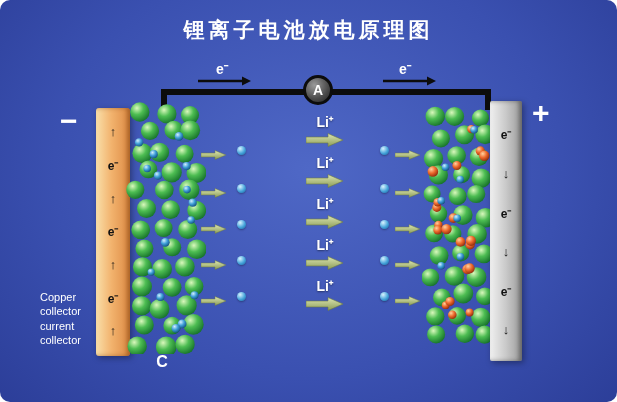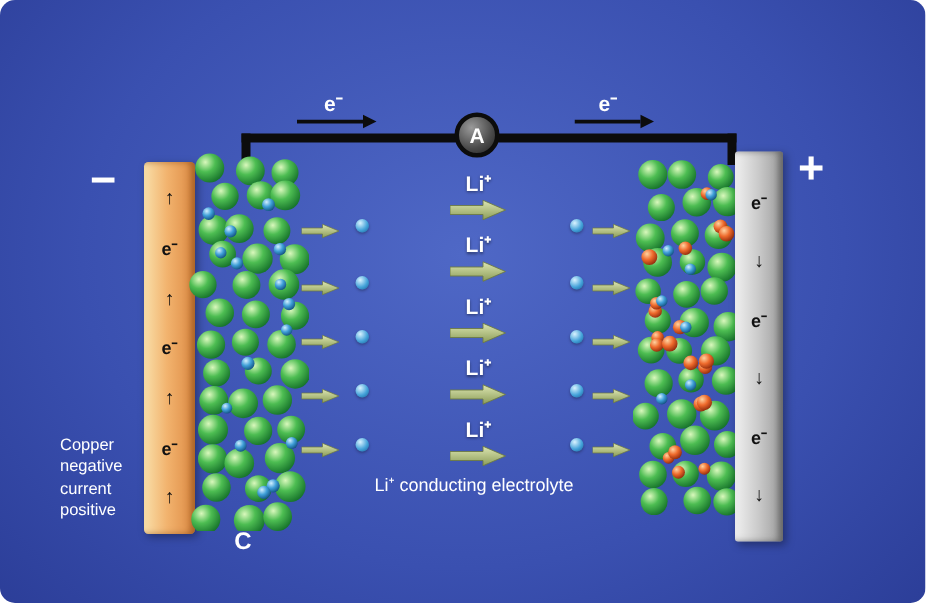--- a/index.html
+++ b/index.html
@@ -14,21 +14,21 @@
     color:#fff;font-weight:bold;font-size:14px;display:flex;align-items:center;justify-content:center}
   .ewire-label{color:#fff;font-weight:bold;font-size:14px}
   .terminal{color:#fff;font-size:30px;font-weight:bold;line-height:1}
   .collector{display:flex;flex-direction:column;align-items:center;justify-content:space-evenly}
   .copper{background:linear-gradient(90deg,#f9dfa9 0%,#f2b36e 45%,#dd8a43 100%);border-radius:3px;
     box-shadow:inset -3px 0 4px rgba(120,60,10,.5), 2px 2px 6px rgba(0,0,0,.35)}
   .alu{background:linear-gradient(90deg,#f0f0f0 0%,#c9c9c9 50%,#9a9a9a 100%);border-radius:2px;
     box-shadow:inset -3px 0 4px rgba(60,60,60,.55), 2px 2px 6px rgba(0,0,0,.35)}
   .col-e{color:#111;font-weight:bold;font-size:12px}
   .col-arrow{color:#111;font-size:13px;line-height:.8;font-weight:bold}
-  .ion-col{display:flex;flex-direction:column;align-items:center}
+  .ion-col{display:flex;flex-direction:column;align-items:flex-end}
   .ion-pair{display:flex;flex-direction:column;align-items:center;margin-bottom:6px}
   .li-label{color:#fff;font-weight:bold;font-size:14px;text-shadow:0 1px 2px rgba(0,0,0,.45);margin-bottom:2px}
   .caption{color:#fff;font-size:11px;line-height:1.3}
   .elec-label{color:#fff;font-weight:bold;font-size:16px;text-align:center}
   .ion-dot{width:9px;height:9px;border-radius:50%;
     background:radial-gradient(circle at 35% 30%,#d8f2ff,#45a3da 55%,#135f94);
     box-shadow:0 1px 2px rgba(0,0,0,.3)}
   .lane{pointer-events:none}
 </style>
 </head>
@@ -53,20 +53,21 @@
     </radialGradient>
     <linearGradient id="gradArrow" x1="0" y1="0" x2="0" y2="1">
       <stop offset="0%" stop-color="#dde6b2"></stop>
         <stop offset="100%" stop-color="#8b9c58"></stop>
     </linearGradient>
   </defs>
 </svg>
 
 <div class="stage">
 
+  <div class="abs title">锂离子电池放电原理图</div>
 
   <div class="abs wire" style="left:161px;top:89px;width:330px;height:6px"></div>
   <div class="abs wire" style="left:161px;top:89px;width:6px;height:25px"></div>
   <div class="abs wire" style="left:485px;top:89px;width:6px;height:21px"></div>
 
   <div class="abs ammeter" style="left:303px;top:75px">
     <span>A</span>
   </div>
 
   <div class="abs ewire-label" style="left:216px;top:59px">e⁻</div>
@@ -296,17 +297,16 @@
       <span class="abs ion-dot" style="left:0;top:150px"></span>
       <span class="abs" style="left:15px;top:150px"><svg width="26" height="10" viewBox="0 0 26 10">
           <polygon points="0,3 14,3 14,0.5 25,5 14,9.5 14,7 0,7" fill="url(#gradArrow)" stroke="#6d7a44" stroke-width="0.5"></polygon>
         </svg></span>
       <span class="abs ion-dot" style="left:0;top:186px"></span>
       <span class="abs" style="left:15px;top:186px"><svg width="26" height="10" viewBox="0 0 26 10">
           <polygon points="0,3 14,3 14,0.5 25,5 14,9.5 14,7 0,7" fill="url(#gradArrow)" stroke="#6d7a44" stroke-width="0.5"></polygon>
         </svg></span>
     </div>
 
-  <div class="abs caption" style="left:40px;top:290px;width:64px">Copper negative current positive</div>
+  <div class="abs caption" style="left:40px;top:290px;width:64px">Copper collector current collector</div>
   <div class="abs elec-label" style="left:142px;top:353px;width:40px">C</div>
-  <div class="abs caption" style="left:216px;top:316px;width:200px;text-align:center;font-size:12px">Li⁺ conducting electrolyte</div>
 
 </div>
 
 </body></html>

